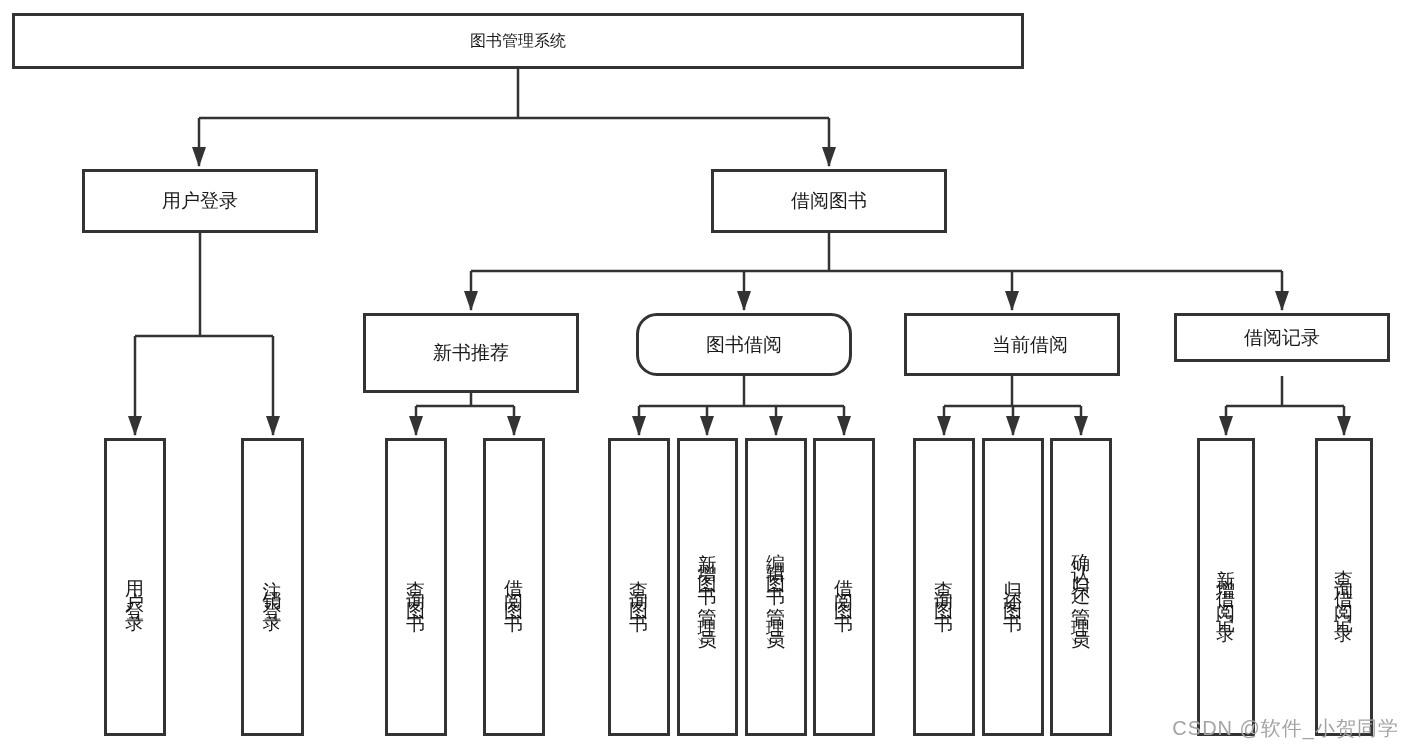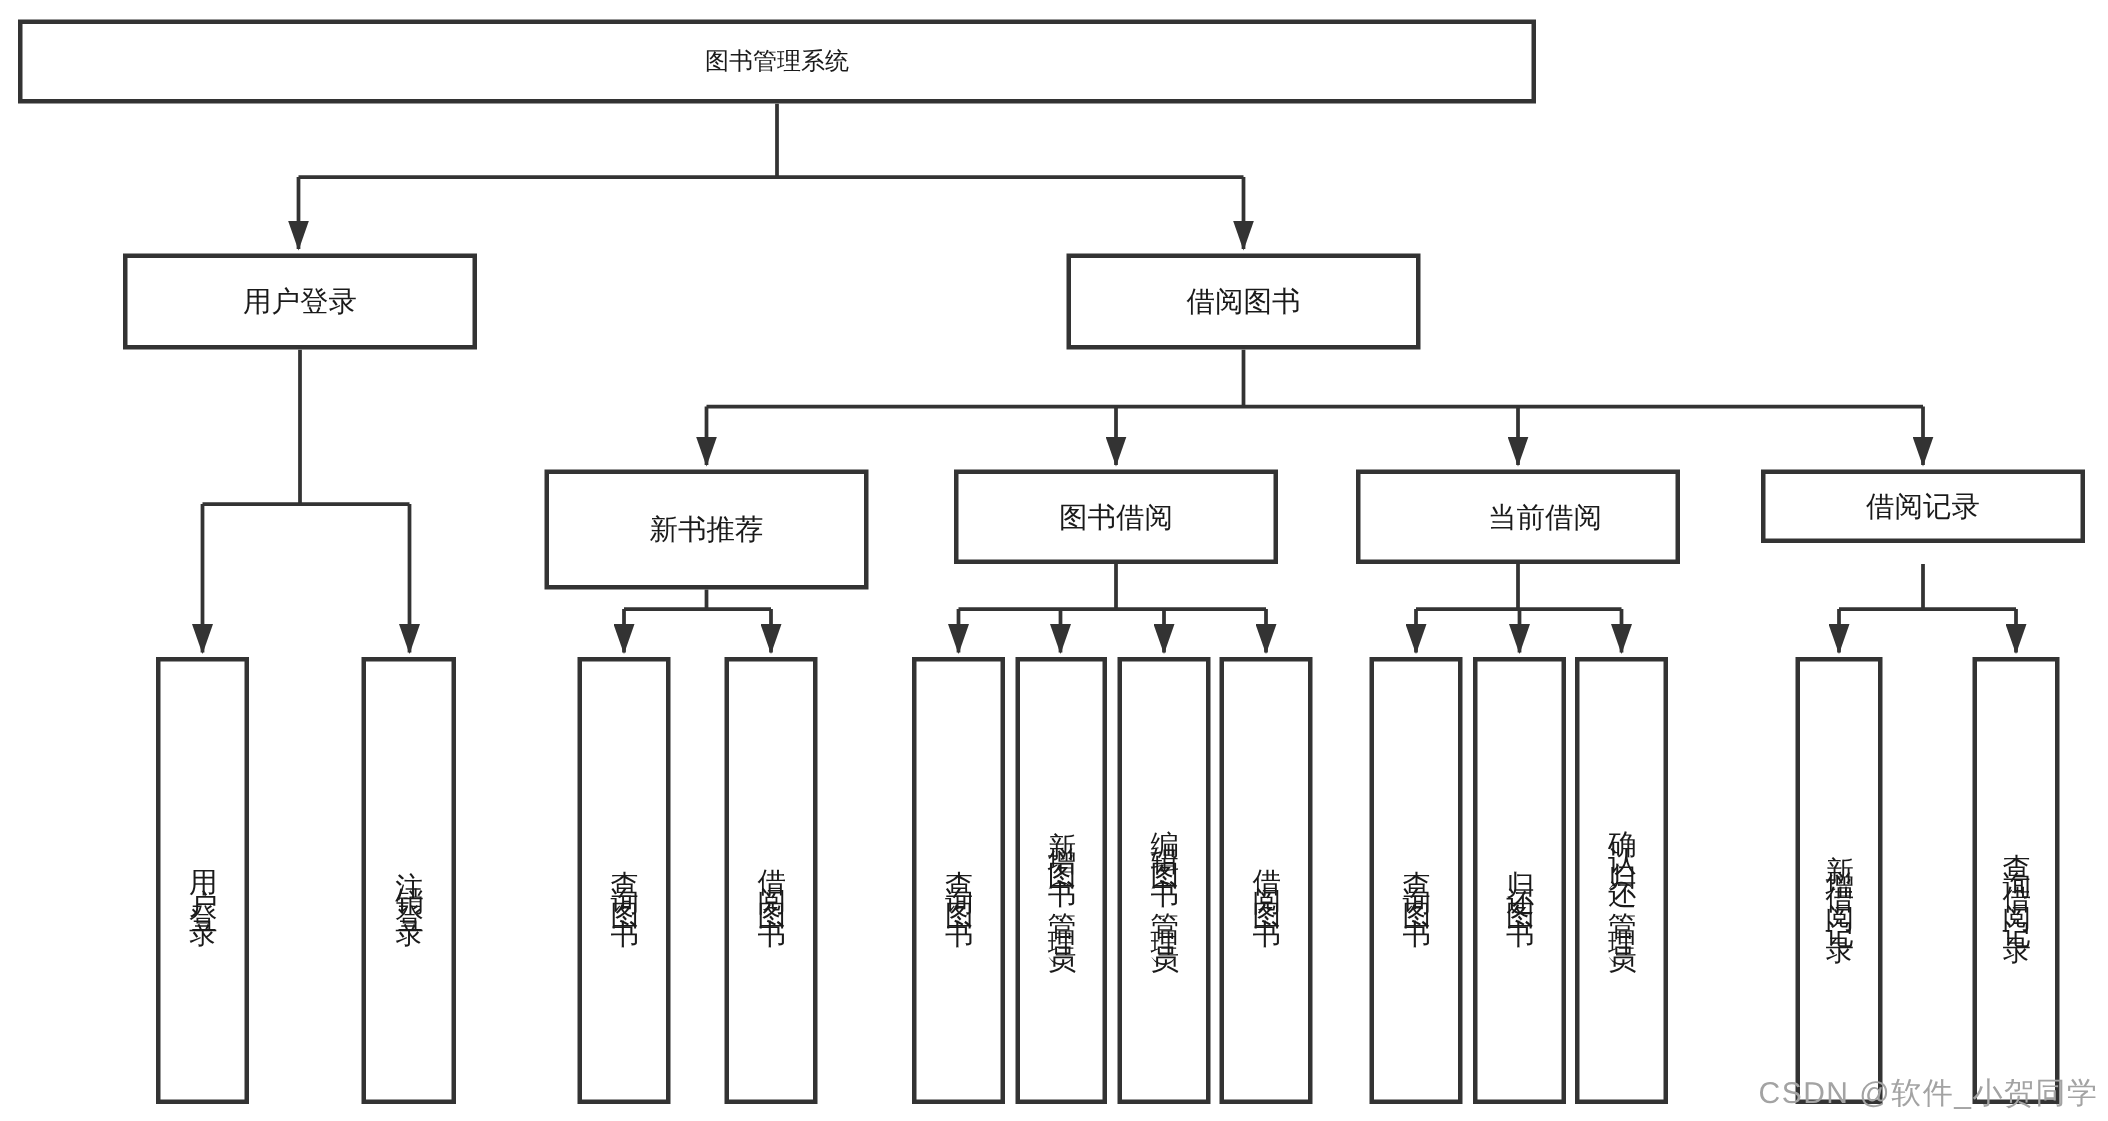--- a/index.html
+++ b/index.html
@@ -106,21 +106,21 @@
       <path d="M1344 406 L1344 435" marker-end="url(#ah)"></path>
     </g>
   </svg>
 
   <div class="box root" style="left:12px; top:13px; width:1012px; height:56px;">图书管理系统</div>
 
   <div class="box" style="left:82px; top:169px; width:236px; height:64px;">用户登录</div>
   <div class="box" style="left:711px; top:169px; width:236px; height:64px;">借阅图书</div>
 
   <div class="box" style="left:363px; top:313px; width:216px; height:80px;">新书推荐</div>
-  <div class="box" style="left:636px; top:313px; width:216px; height:63px;">图书借阅</div>
+  <div class="box" style="left:636px; top:313px; width:216px; height:63px;border-radius:21px;">图书借阅</div>
   <div class="box" style="left:904px; top:313px; width:216px; height:63px;padding-left:36px;">当前借阅</div>
   <div class="box" style="left:1174px; top:313px; width:216px; height:49px;">借阅记录</div>
 
   <div class="box vbox" style="left:104px; top:438px; width:62px; height:298px;">用户登录</div>
   <div class="box vbox" style="left:241px; top:438px; width:63px; height:298px;">注销登录</div>
 
   <div class="box vbox" style="left:385px; top:438px; width:62px; height:298px;">查询图书</div>
   <div class="box vbox" style="left:483px; top:438px; width:62px; height:298px;">借阅图书</div>
 
   <div class="box vbox" style="left:608px; top:438px; width:62px; height:298px;">查询图书</div>

